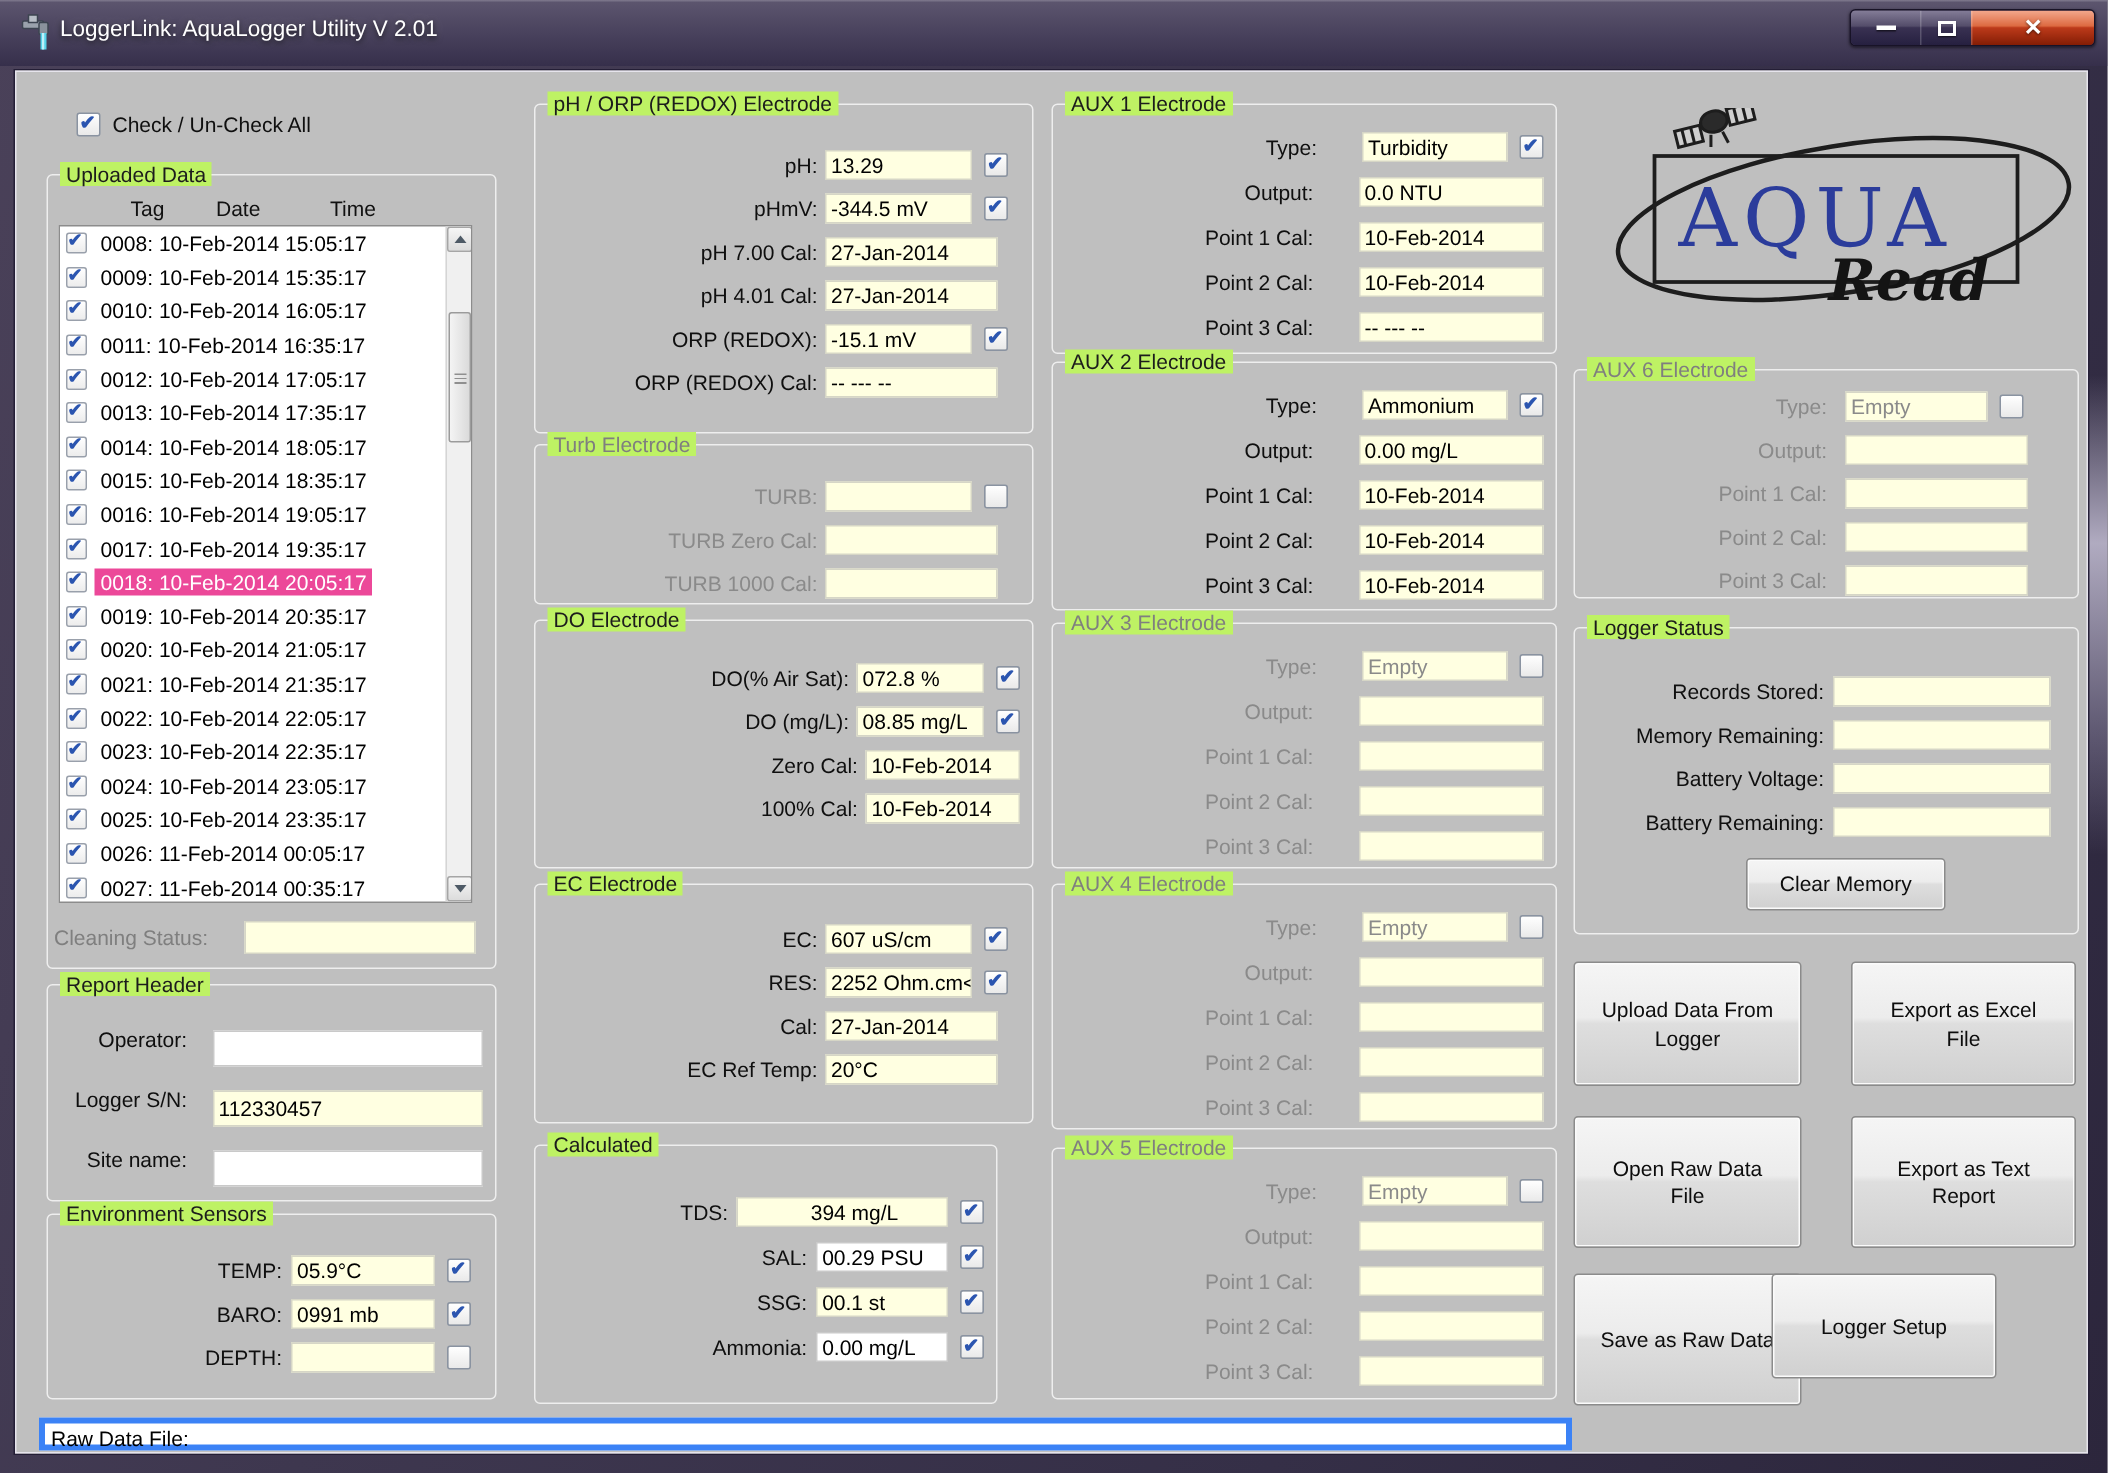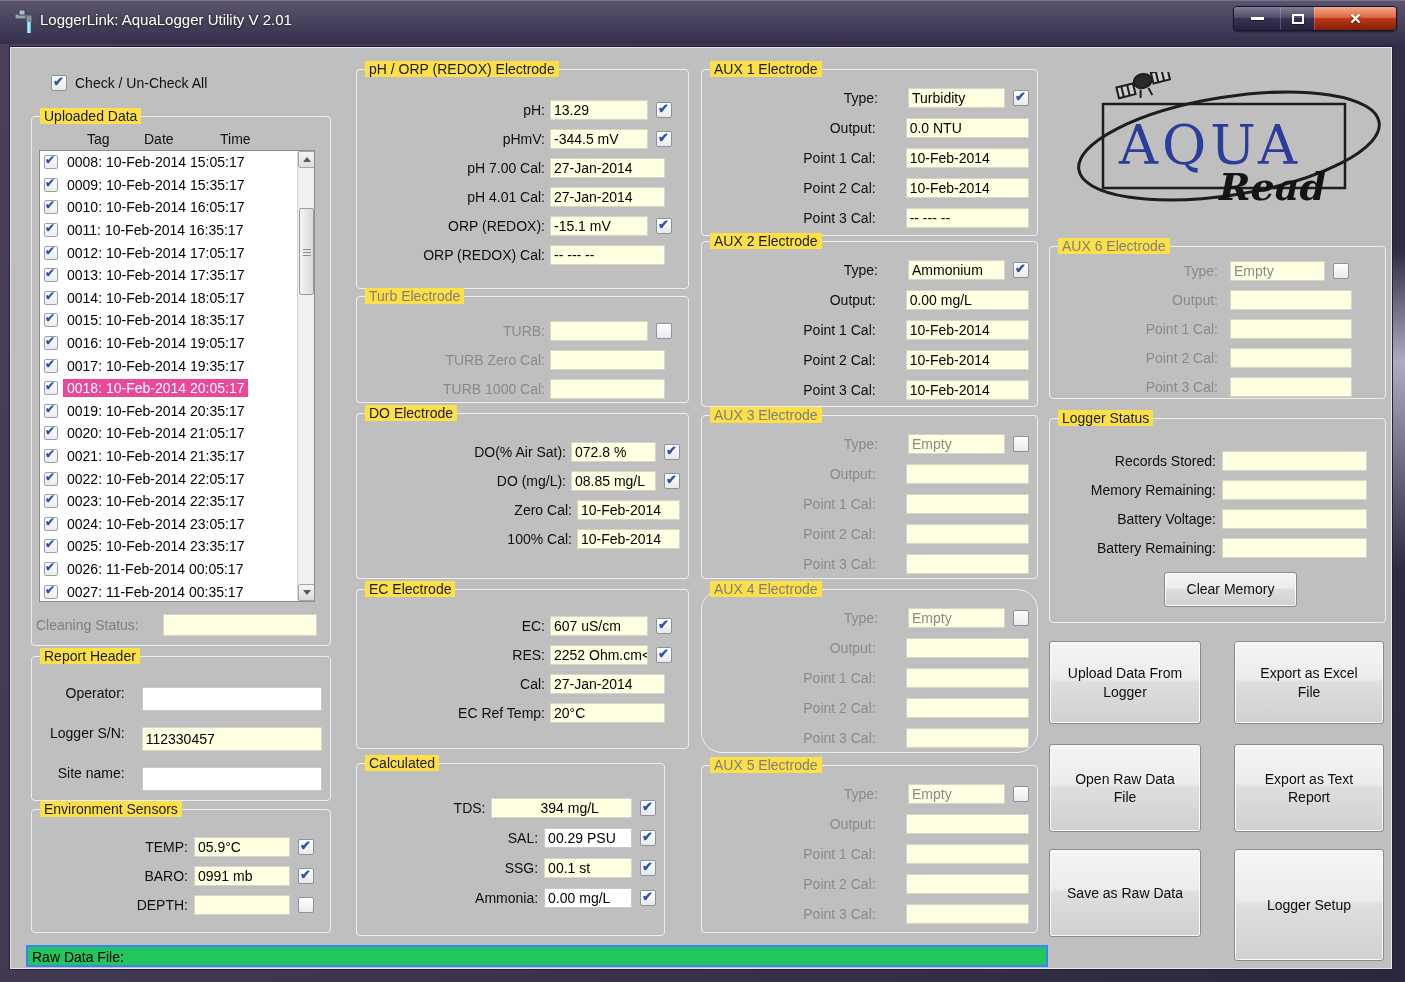--- a/index.html
+++ b/index.html
@@ -30,21 +30,21 @@
   .cap-close { width:82px;
     background: linear-gradient(180deg,#f3a88d 0%,#dd6a41 45%,#bc3a1a 50%,#841d05 100%); }
   .gl-min { width:13px; height:3px; background:#fff; box-shadow:0 1px 1px rgba(0,0,0,.6); }
   .gl-max { width:12px; height:10px; border:2px solid #fff; box-shadow:0 1px 1px rgba(0,0,0,.5); }
   .gl-close { color:#fff; font-size:15px; font-weight:bold; text-shadow:0 1px 2px rgba(0,0,0,.6); line-height:1; }
   
   #client { position:absolute; left:10px; top:47px; width:1382px; height:922px;
     background:#bfbfbf; border:1px solid #e6e4ec; box-shadow:0 0 0 1px #241e36; }
   
   .grp { position:absolute; border:1px solid #eeeeee; border-radius:4px; }
-  .grp-title { position:absolute; top:-9px; left:8px; background:#fde047; padding:0 4px;
+  .grp-title { position:absolute; top:-9px; left:8px; background:#bef264; padding:0 4px;
     font-size:14px; color:#1c1c1c; white-space:nowrap; }
   .grp.dis .grp-title { color:#7f7f7f; }
   .grp.dis .flabel, .grp.dis .field { color:#8a8a8a; }
   
   .rows { display:flex; flex-direction:column; }
   .frow { display:flex; align-items:center; height:20px; flex:0 0 20px; }
   .flabel { text-align:right; font-size:14px; color:#0f0f0f; white-space:nowrap; }
   .field { height:20px; line-height:18px; background:#FFFFE1; border:1px solid #d6d6c6;
     font-size:14px; color:#000; padding:0 3px; overflow:hidden; white-space:nowrap; }
   .cbx { width:16px; height:16px; margin-left:8px; flex:0 0 16px; position:relative;
@@ -115,21 +115,21 @@
   .cleaning .flabel { position:absolute; left:0; top:3px; width:auto; color:#7f7f7f; font-size:14px; }
   .cleaning .field { position:absolute; left:127px; top:0; width:154px; height:22px; line-height:20px; }
   
   .btn { position:absolute; display:flex; align-items:center; justify-content:center; text-align:center;
     font-size:14px; color:#0d0d0d; padding:0 16px; line-height:1.3; border:1px solid #8b8b8b; border-radius:3px;
     background:linear-gradient(180deg,#f5f5f5 0%,#ececec 45%,#dedede 50%,#d0d0d0 100%);
     box-shadow: inset 0 0 0 1px #fbfbfb; cursor:default; }
   .btn-clear { left:114px; top:153px; width:133px; height:35px; position:absolute; }
   
   .rawfile { position:absolute; left:15px; top:897px; width:1022px; height:22px;
-    background:#22c55e; border:2px solid #3b82f6; font-size:14px; color:#000; line-height:20px; padding:0 4px; }
+    background:#ffffff; border:4px solid #3b82f6; font-size:14px; color:#000; line-height:20px; padding:0 4px; }
   
   .logo { position:absolute; left:1060px; top:24px; width:320px; height:150px; }
 </style>
 </head>
 <body>
 
 <div class="edge-glow"></div>
 
 <div class="titlebar">
   <svg class="app-icon" viewBox="0 0 22 26">
@@ -496,21 +496,21 @@
         <div class="frow">
           <span class="flabel">Point 2 Cal:</span>
           <div class="field"></div>
         </div>
         <div class="frow">
           <span class="flabel">Point 3 Cal:</span>
           <div class="field"></div>
         </div>
       </div>
   </div>
-  <div class="grp g-aux dis" style="left:690px;top:541px;width:337px;height:164px;border-radius:21px;">
+  <div class="grp g-aux dis" style="left:690px;top:541px;width:337px;height:164px;">
     <span class="grp-title">AUX 4 Electrode</span>
     <div class="rows">
         <div class="frow has-cb">
           <span class="flabel">Type:</span>
           <div class="field">Empty</div>
           <div class="cbx"></div>
         </div>
         <div class="frow">
           <span class="flabel">Output:</span>
           <div class="field"></div>
@@ -622,17 +622,17 @@
         </div>
       </div>
     <div class="btn btn-clear">Clear Memory</div>
   </div>
 
   <div class="btn" style="left:1038px;top:593px;width:152px;height:83px;">Upload Data From Logger</div>
   <div class="btn" style="left:1223px;top:593px;width:150px;height:83px;">Export as Excel File</div>
   <div class="btn" style="left:1038px;top:696px;width:152px;height:88px;">Open Raw Data File</div>
   <div class="btn" style="left:1223px;top:696px;width:150px;height:88px;">Export as Text Report</div>
   <div class="btn" style="left:1038px;top:801px;width:152px;height:88px;">Save as Raw Data</div>
-  <div class="btn" style="left:1223px;top:801px;width:150px;height:112px;">Logger Setup</div>
+  <div class="btn" style="left:1170px;top:801px;width:150px;height:70px;">Logger Setup</div>
 
   <div class="rawfile">Raw Data File:</div>
 
 </div>
 
 </body></html>

